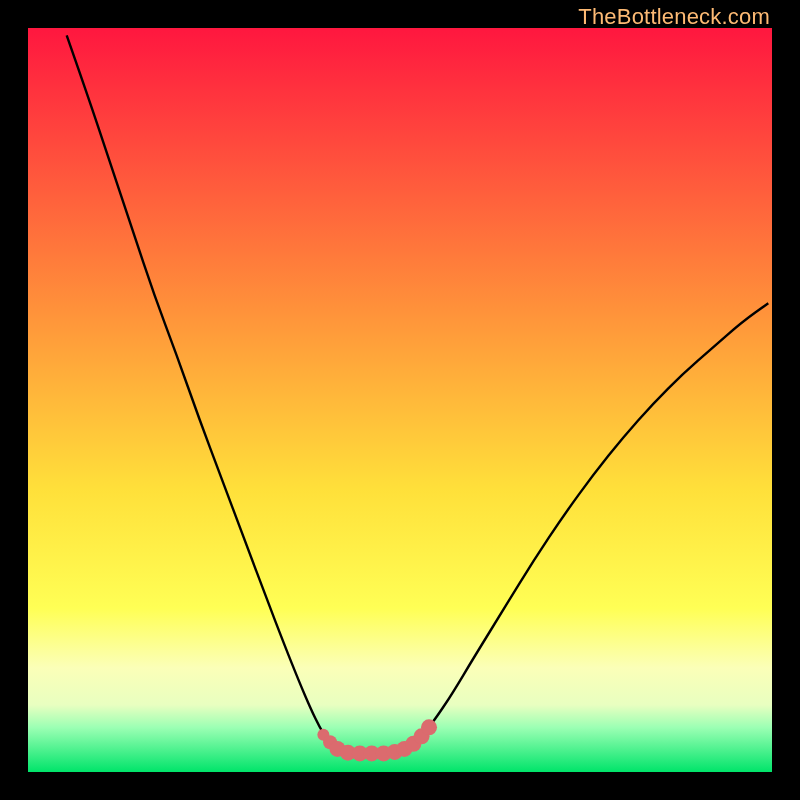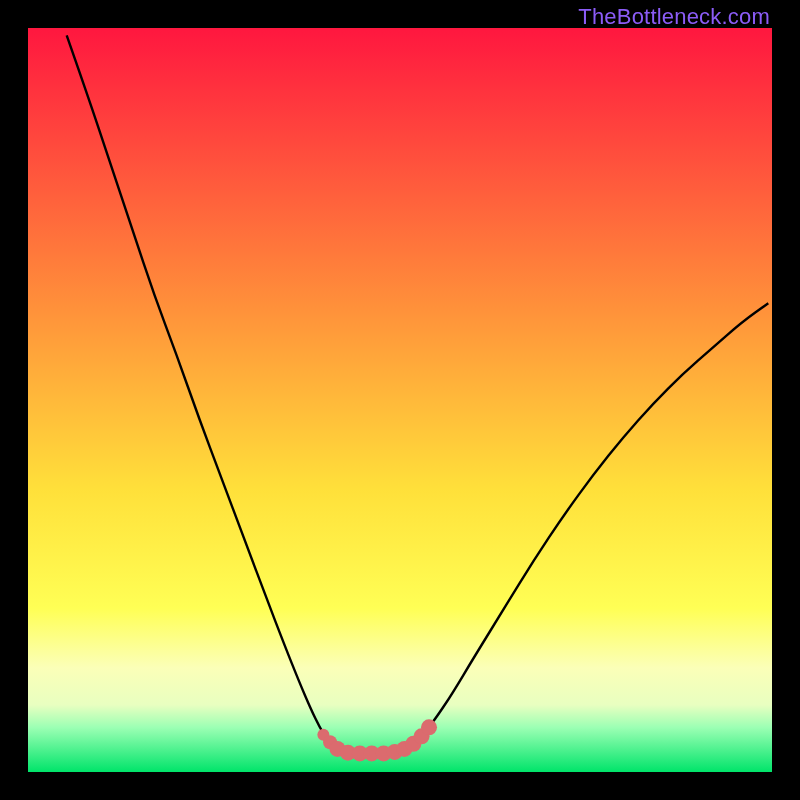--- a/index.html
+++ b/index.html
@@ -23,21 +23,21 @@
     position: absolute;
     left: 0;
     top: 0;
     width: 744px;
     height: 744px;
   }
   .watermark {
     position: absolute;
     top: 4px;
     right: 30px;
-    color: #8b5cf6;
+    color: #fdba74;
     font-size: 22px;
     font-weight: 400;
     letter-spacing: 0.2px;
   }
 </style>
 </head>
 <body>
 
 <div class="frame">
   <svg class="plot" viewBox="0 0 744 744">

